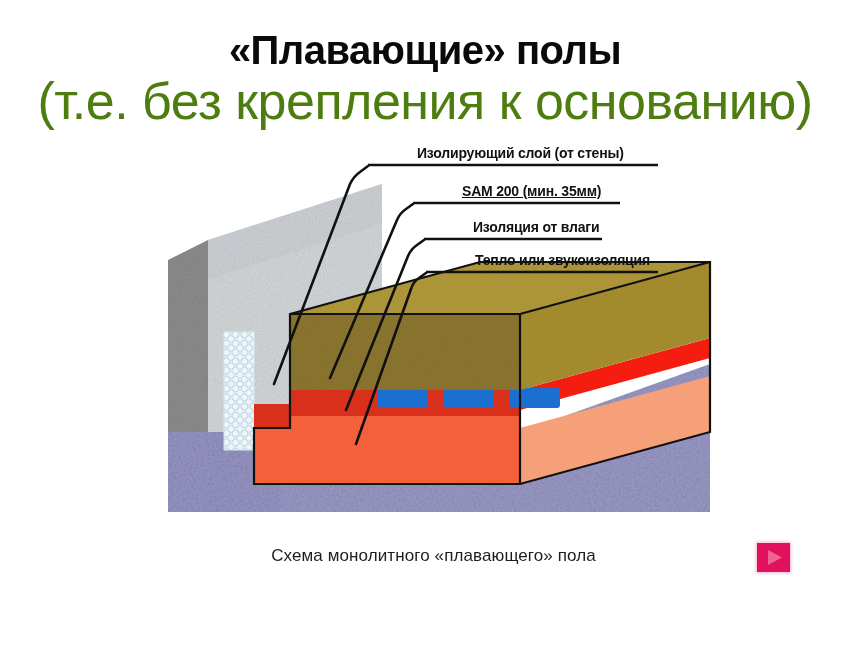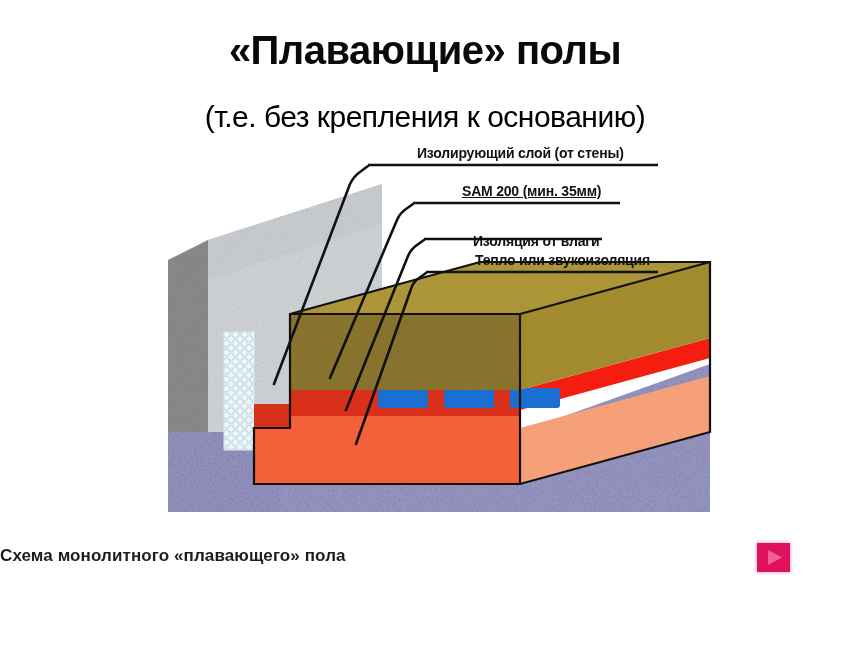--- a/index.html
+++ b/index.html
@@ -34,27 +34,27 @@
   .title-line1 {
     font-size: 40px;
     font-weight: bold;
     color: #0a0a0a;
     line-height: 48px;
     letter-spacing: -0.5px;
     white-space: nowrap;
     font-stretch: condensed;
   }
   .title-line2 {
-    font-size: 30px;
+    font-size: 52px;
     font-weight: normal;
-    color: #000000;
+    color: #4d7c0f;
     line-height: 50px;
     letter-spacing: -0.5px;
     white-space: nowrap;
-    margin-top: 18px;
+    margin-top: 2px;
   }
 
   
   .diagram {
     position: absolute;
     left: 150px;
     top: 132px;
     width: 580px;
     height: 380px;
   }
@@ -78,32 +78,33 @@
     font-size: 14px;
     font-weight: bold;
     color: #111111;
     white-space: nowrap;
     letter-spacing: -0.2px;
     line-height: 15px;
     padding-left: 48px;
   }
   .lbl-1 { left: 219px; top: 14px; }
   .lbl-2 { left: 264px; top: 52px; text-decoration: underline; }
-  .lbl-3 { left: 275px; top: 102px; }
+  .lbl-3 { left: 275px; top: 88px; }
   .lbl-4 { left: 277px; top: 121px; text-align: right; }
 
   
   .caption {
     position: absolute;
     left: 0;
     top: 546px;
     width: 867px;
+    text-align: center;
     font-size: 17px;
     color: #1d1d1d;
-    font-weight: bold;
+    font-weight: normal;
     letter-spacing: 0.1px;
   }
 
   
   .play-button {
     position: absolute;
     left: 757px;
     top: 543px;
     width: 33px;
     height: 29px;

